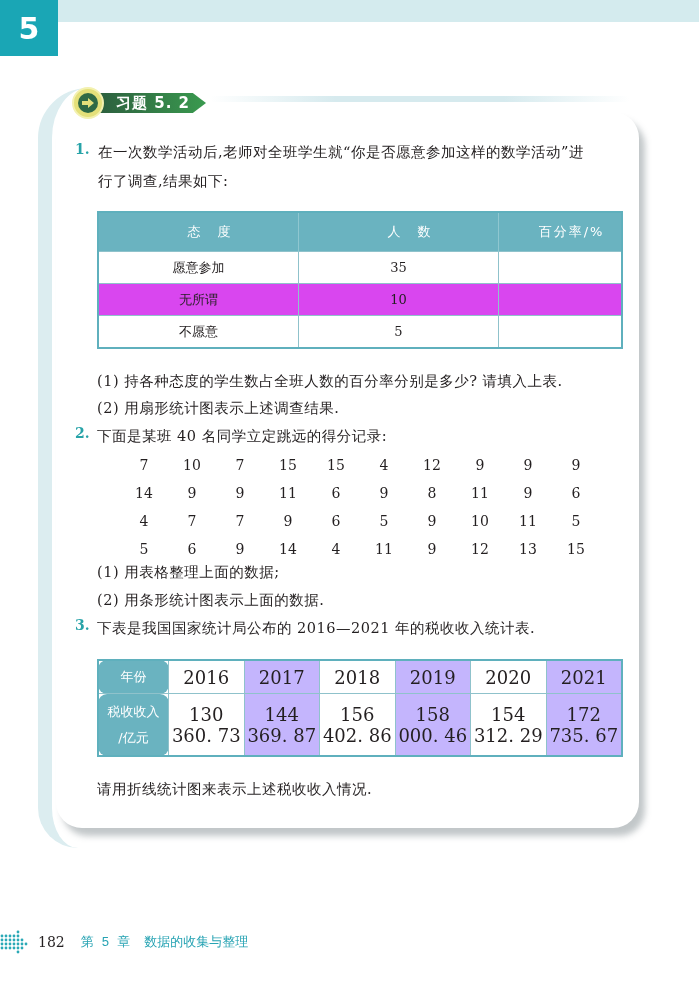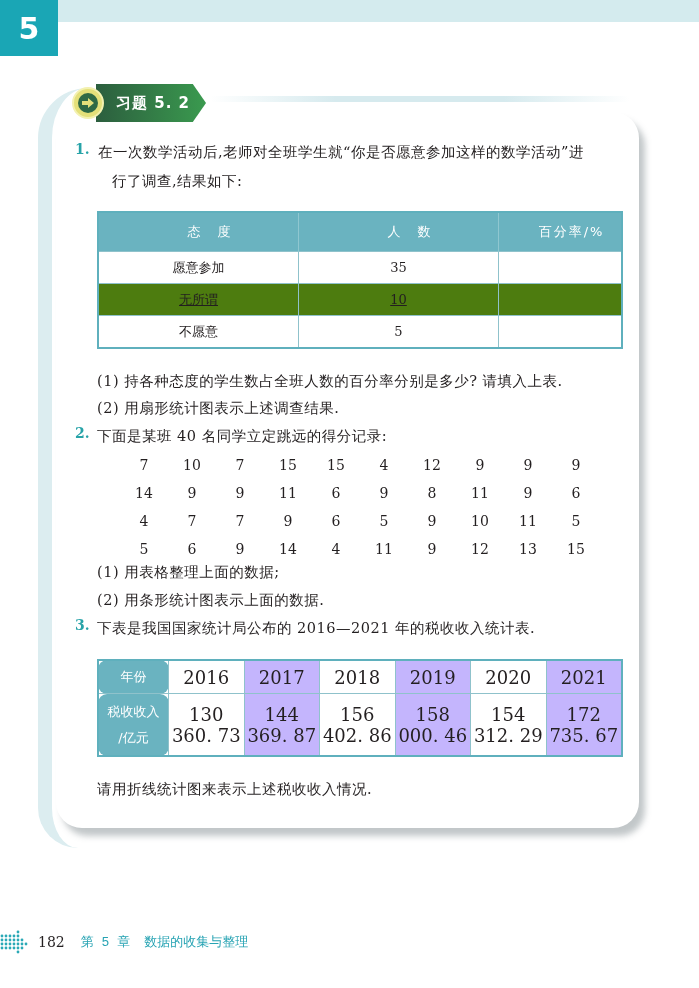--- a/index.html
+++ b/index.html
@@ -31,33 +31,33 @@
   }
   .badge { position:absolute; left:72px; top:88px; height:30px; display:flex; align-items:center; }
   .badge-circle {
     width:28px; height:28px; border-radius:50%; background:#e4e07a; border:2px solid #f3f1b0;
     position:relative; z-index:2; display:flex; align-items:center; justify-content:center;
   }
   .badge-circle .inner {
     width:20px; height:20px; border-radius:50%; background:#2f6a45; display:flex; align-items:center; justify-content:center;
   }
   .badge-label {
-    margin-left:-8px; height:38px; background:linear-gradient(90deg,#2c5e3e,#3a9a4f);
+    margin-left:-8px; height:20px; background:linear-gradient(90deg,#2c5e3e,#3a9a4f);
     color:#fff; font-family:"DejaVu Sans","Liberation Sans",sans-serif; font-weight:bold; font-size:15px;
     padding:0 10px 0 20px; display:flex; align-items:center; letter-spacing:1px;
     clip-path:polygon(0 0, 88% 0, 100% 50%, 88% 100%, 0 100%);
     width:110px; box-sizing:border-box;
   }
   .q { position:absolute; font-size:14.5px; line-height:28px; letter-spacing:0.5px; }
   .qnum { position:absolute; color:#27a3a8; font-weight:bold; font-size:14px; }
   table { border-collapse:collapse; position:absolute; }
   .t1 { left:97px; top:211px; width:526px; border:2px solid #5fb0bd; }
   .t1 th { background:#6ab3c0; color:#fff; font-family:"DejaVu Sans","Liberation Sans",sans-serif; font-weight:normal; font-size:13px; height:36px; border-right:1px solid #8fc7d0; letter-spacing:2px;padding-left:24px; }
   .t1 td { height:29px; text-align:center; font-size:13px; border:1px solid #8fc2cb; }
-  .t1 tr.alt td { background:#4d7c0f;text-decoration:underline; }
+  .t1 tr.alt td { background:#d946ef; }
   .t2 { left:97px; top:659px; width:526px; border:2px solid #5fb0bd; }
   .t2 th.rowhead, .t2 td.rowhead { background:#6ab3c0; color:#fff; font-family:"DejaVu Sans","Liberation Sans",sans-serif; font-weight:normal; font-size:13px; text-align:center; width:67px;border-radius:9px; }
   .t2 td { text-align:center; font-size:18px; border:1px solid #8fc2cb; }
   .t2 tr.r1 td { height:30px; }
   .t2 tr.r2 td { height:59px; }
   .t2 td.shade { background:#c4b5fd; }
   .grid { position:absolute; left:120px; top:451px; width:480px; }
   .grid-row { display:flex; height:28px; align-items:center; }
   .grid-row span { width:48px; text-align:center; font-size:14px; }
   .footer { position:absolute; left:0; top:930px; display:flex; align-items:center; }
@@ -83,21 +83,21 @@
       <svg width="14" height="12" viewBox="0 0 14 12">
           <path d="M1 4h6V1l6 5-6 5V8H1z" fill="#e4e07a"></path>
         </svg>
     </div>
   </div>
   <div class="badge-label">习题 5. 2</div>
 </div>
 
 <div class="qnum" style="left:75px;top:141px;">1.</div>
 <div class="q" style="left:98px;top:138px;">在一次数学活动后,老师对全班学生就“你是否愿意参加这样的数学活动”进</div>
-<div class="q" style="left:112px;top:167px;text-align:right;">行了调查,结果如下:</div>
+<div class="q" style="left:98px;top:167px;text-align:right;">行了调查,结果如下:</div>
 
 <table class="t1">
   <tbody>
       <tr>
     <th style="width:174px">态　度</th>
     <th style="width:174px">人　数</th>
     <th>百分率/%</th>
   </tr>
   <tr>
     <td>愿意参加</td>

